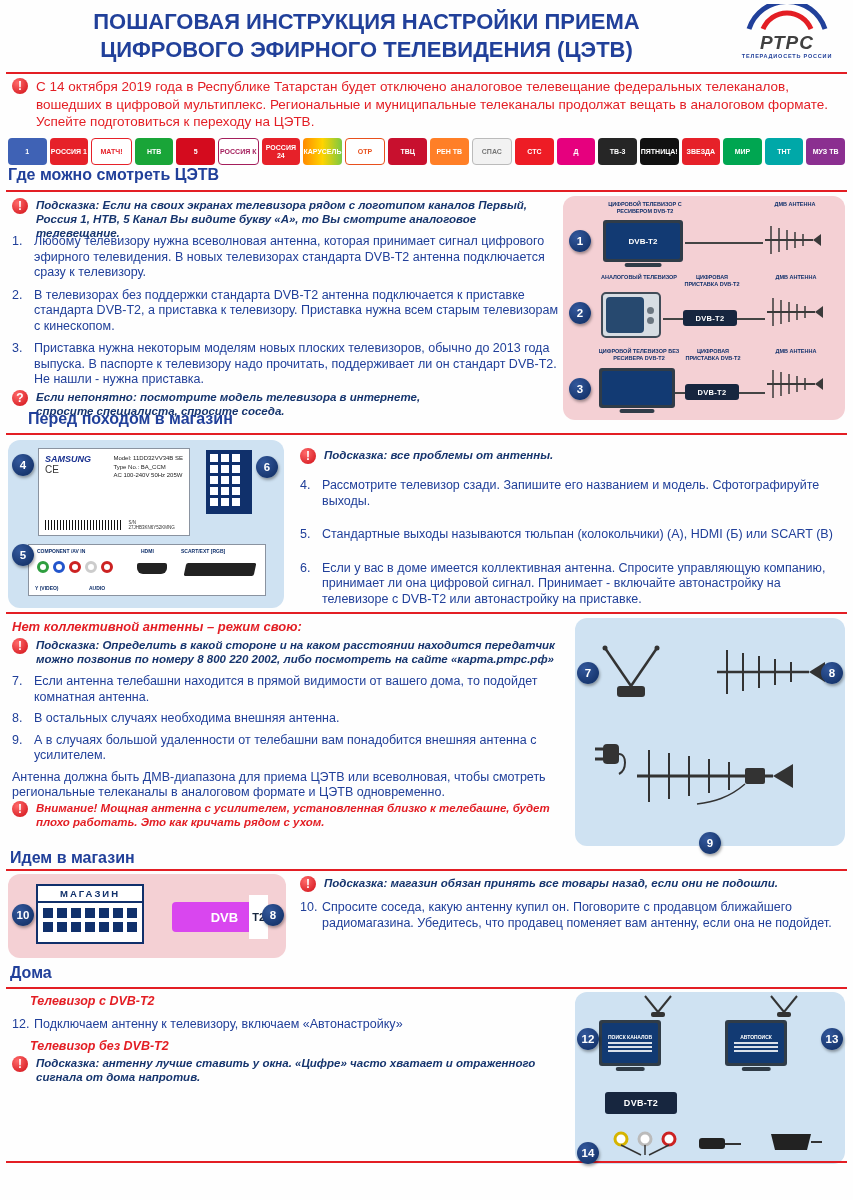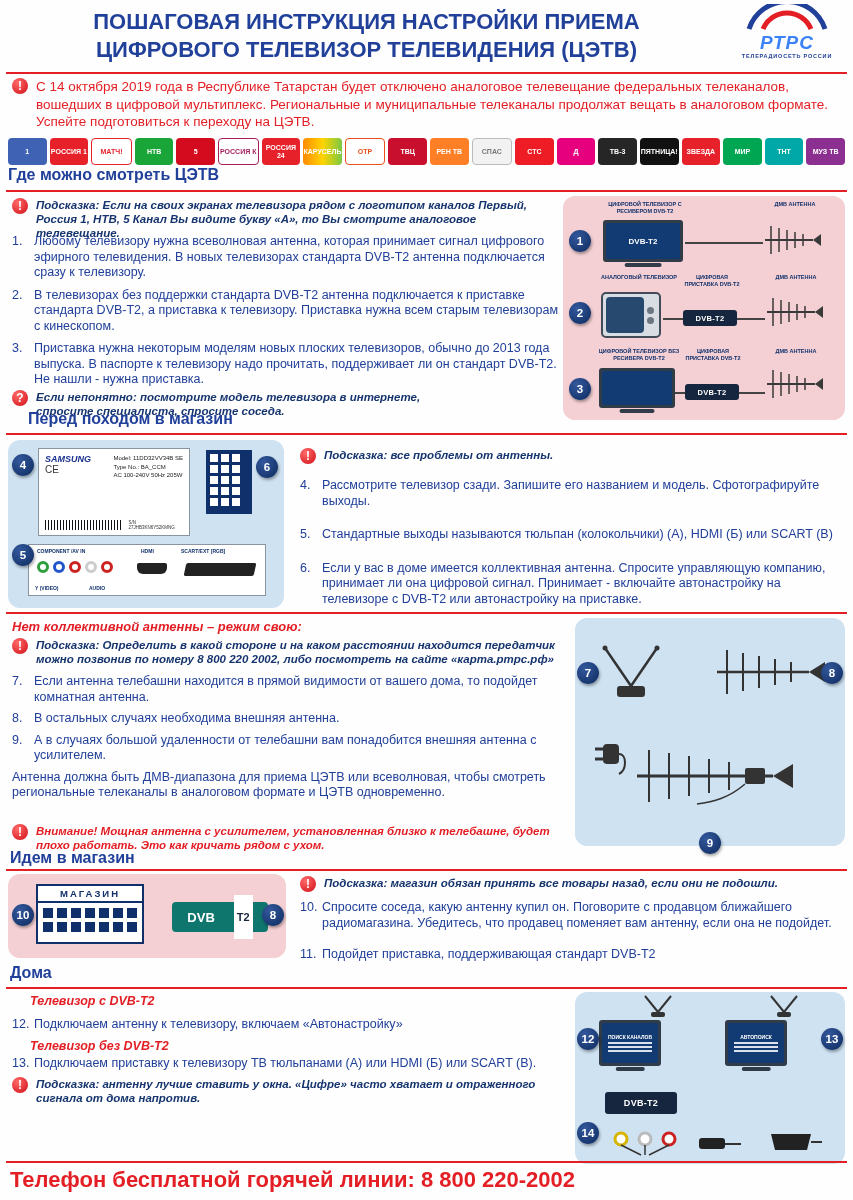--- a/index.html
+++ b/index.html
@@ -4,21 +4,21 @@
 <style>
 *{margin:0;padding:0;box-sizing:border-box}
 html,body{background:#ffffff}
 body{font-family:"Liberation Sans",sans-serif}
 #poster{position:relative;width:853px;height:1200px;background:#fefefe;overflow:hidden}
 .abs{position:absolute}
 .rule{position:absolute;left:6px;right:6px;height:2px;background:#e31e24}
 
 #title{position:absolute;left:40px;right:160px;top:8px;text-align:center;color:#21409a;font-weight:bold;font-size:22px;line-height:28px}
 #logo{position:absolute;right:10px;top:4px;width:112px;text-align:center}
-#logo .nm{color:#3b82f6;font-weight:bold;font-size:19px;font-style:italic;letter-spacing:1px;line-height:18px}
+#logo .nm{color:#404040;font-weight:bold;font-size:19px;font-style:italic;letter-spacing:1px;line-height:18px}
 #logo .sub{color:#21409a;font-size:5.5px;font-weight:bold;letter-spacing:.8px;margin-top:1px}
 
 .excl{flex:0 0 16px;width:16px;height:16px;border-radius:50%;background:radial-gradient(circle at 35% 30%,#ff6a6a,#cf0d15);color:#fff;font-weight:bold;font-size:12px;text-align:center;line-height:16px;margin-right:8px;font-style:normal}
 #intro{position:absolute;left:12px;top:78px;width:832px;display:flex;color:#e31e24;font-size:13.5px;line-height:17.5px}
 #channels{position:absolute;left:8px;right:8px;top:138px;height:27px;display:flex;gap:3px}
 .chip{flex:1;display:flex;align-items:center;justify-content:center;border-radius:4px;font-size:7px;font-weight:bold;text-align:center;line-height:8px;overflow:hidden}
 .sec-title{position:absolute;color:#21409a;font-weight:bold;font-size:16px}
 .sec-title-red{position:absolute;color:#e31e24;font-weight:bold;font-style:italic;font-size:13px}
 .col{position:absolute}
 .hint{display:flex;color:#16356e;font-size:11.5px;line-height:14px;font-style:italic;font-weight:bold}
@@ -60,32 +60,32 @@
 .rca{position:absolute;width:12px;height:12px;border-radius:50%;background:#fff;border:3px solid #888}
 .hdmiport{position:absolute;width:30px;height:11px;background:#222;border-radius:2px 2px 6px 6px}
 .scartport{position:absolute;width:70px;height:13px;background:#222;transform:skewX(-12deg);border-radius:2px}
 
 .bld{position:absolute;background:#10306b;padding:4px;display:flex;flex-wrap:wrap;gap:3px;align-content:flex-start}
 .bld i{display:block;width:8px;height:8px;background:#fff}
 #shop{position:absolute;left:28px;top:10px;width:108px;height:60px;background:#fff;border:2px solid #10306b}
 #shop .sign{height:17px;border-bottom:2px solid #10306b;color:#10306b;font-weight:bold;font-size:9.5px;text-align:center;line-height:16px;letter-spacing:2px}
 #shop .wins{display:flex;flex-wrap:wrap;gap:4px;padding:5px}
 #shop .wins i{display:block;width:10px;height:10px;background:#10306b}
-.dvbbox{position:absolute;background:#0f766e;border-radius:4px;display:flex;align-items:center;justify-content:center;gap:19px;color:#fff;font-weight:bold;font-size:13px}
+.dvbbox{position:absolute;background:#d946ef;border-radius:4px;display:flex;align-items:center;justify-content:flex-end;gap:11px;color:#fff;font-weight:bold;font-size:13px}
 .dvbbox .t2{background:#fff;color:#17263f;padding:16px 3px;font-size:11px}
 #footer{position:absolute;left:10px;top:1167px;color:#e31e24;font-weight:bold;font-size:22px}
 </style>
 </head>
 <body>
 
 <div id="poster">
 
   <div id="title">
     <div>ПОШАГОВАЯ ИНСТРУКЦИЯ НАСТРОЙКИ ПРИЕМА</div>
-    <div>ЦИФРОВОГО ТЕЛЕВИЗОР ТЕЛЕВИДЕНИЯ (ЦЭТВ)</div>
+    <div>ЦИФРОВОГО ЭФИРНОГО ТЕЛЕВИДЕНИЯ (ЦЭТВ)</div>
   </div>
   <div id="logo">
     <svg width="88" height="26" viewBox="0 0 88 26">
       <path d="M6 25 A40 40 0 0 1 82 25" fill="none" stroke="#21409a" stroke-width="5"></path>
       <path d="M20 25 A26 26 0 0 1 68 25" fill="none" stroke="#e31e24" stroke-width="5"></path>
     </svg>
     <div class="nm">РТРС</div>
     <div class="sub">ТЕЛЕРАДИОСЕТЬ РОССИИ</div>
   </div>
   <div class="rule" style="top:72px"></div>
@@ -305,21 +305,21 @@
         <span>Если антенна телебашни находится в прямой видимости от вашего дома, то подойдет комнатная антенна.</span>
       </div>
     <div class="item" style="margin-bottom:6px">
         <span class="n">8.</span>
         <span>В остальных случаях необходима внешняя антенна.</span>
       </div>
     <div class="item" style="margin-bottom:6px">
         <span class="n">9.</span>
         <span>А в случаях большой удаленности от телебашни вам понадобится внешняя антенна с усилителем.</span>
       </div>
-    <div class="para" style="margin-bottom:23px">Антенна должна быть ДМВ-диапазона для приема ЦЭТВ или всеволновая, чтобы смотреть региональные телеканалы в аналоговом формате и ЦЭТВ одновременно.</div>
+    <div class="para" style="margin-bottom:0">Антенна должна быть ДМВ-диапазона для приема ЦЭТВ или всеволновая, чтобы смотреть региональные телеканалы в аналоговом формате и ЦЭТВ одновременно.</div>
     <div class="warn">
         <span class="excl">!</span>
         <span>Внимание! Мощная антенна с усилителем, установленная близко к телебашне, будет плохо работать. Это как кричать рядом с ухом.</span>
       </div>
   </div>
 
   <div class="panel blue-p" style="left:575px;top:618px;width:270px;height:228px">
     <svg class="abs" style="left:20px;top:26px" width="72" height="58" viewBox="0 0 72 58">
       <line x1="36" y1="42" x2="10" y2="4" stroke="#333" stroke-width="2.5"></line>
       <line x1="36" y1="42" x2="62" y2="4" stroke="#333" stroke-width="2.5"></line>
@@ -391,40 +391,32 @@
 
   <div class="col" style="left:300px;top:876px;width:548px">
     <div class="hint" style="margin-bottom:8px">
         <span class="excl">!</span>
         <span>Подсказка: магазин обязан принять все товары назад, если они не подошли.</span>
       </div>
     <div class="item" style="margin-bottom:16px">
         <span class="n">10.</span>
         <span>Спросите соседа, какую антенну купил он. Поговорите с продавцом ближайшего радиомагазина. Убедитесь, что продавец поменяет вам антенну, если она не подойдет.</span>
       </div>
-    <div class="item">
-        <span class="n">11.</span>
-        <span>Подойдет приставка, поддерживающая стандарт DVB-T2</span>
-      </div>
   </div>
 
   <div class="sec-title" style="left:10px;top:964px">Дома</div>
   <div class="rule" style="top:987px"></div>
 
   <div class="col" style="left:12px;top:994px;width:552px">
     <div class="subh" style="margin-bottom:9px">Телевизор с DVB-T2</div>
     <div class="item" style="margin-bottom:6px">
         <span class="n">12.</span>
         <span>Подключаем антенну к телевизору, включаем «Автонастройку»</span>
       </div>
     <div class="subh" style="margin-bottom:3px">Телевизор без DVB-T2</div>
-    <div class="item" style="margin-bottom:6px">
-        <span class="n">13.</span>
-        <span>Подключаем приставку к телевизору ТВ тюльпанами (А) или HDMI (Б) или SCART (В).</span>
-      </div>
     <div class="hint">
         <span class="excl">!</span>
         <span>Подсказка: антенну лучше ставить у окна. «Цифре» часто хватает и отраженного сигнала от дома напротив.</span>
       </div>
   </div>
 
   <div class="panel blue-p" style="left:575px;top:992px;width:270px;height:172px">
     <svg class="abs" style="left:66px;top:2px" width="34" height="24" viewBox="0 0 34 24">
       <line x1="17" y1="18" x2="4" y2="2" stroke="#333" stroke-width="2"></line>
       <line x1="17" y1="18" x2="30" y2="2" stroke="#333" stroke-width="2"></line>
@@ -449,35 +441,34 @@
           <span class="mtitle">АВТОПОИСК</span>
           <span class="bar"></span>
           <span class="bar"></span>
           <span class="bar"></span>
         </div>
       <div class="stand"></div>
     </div>
     <div class="badge" style="left:2px;top:36px">12</div>
     <div class="badge" style="left:246px;top:36px">13</div>
     <div class="stb" style="left:30px;top:100px;width:72px;height:22px;font-size:9px">DVB-T2</div>
-    <div class="badge" style="left:2px;top:130px">14</div>
+    <div class="badge" style="left:2px;top:150px">14</div>
     <svg class="abs" style="left:36px;top:138px" width="72" height="26" viewBox="0 0 72 26">
       <circle cx="10" cy="9" r="6" fill="#fff" stroke="#d6b400" stroke-width="3"></circle>
       <circle cx="34" cy="9" r="6" fill="#fff" stroke="#bbb" stroke-width="3"></circle>
       <circle cx="58" cy="9" r="6" fill="#fff" stroke="#cc2222" stroke-width="3"></circle>
       <line x1="10" y1="15" x2="30" y2="25" stroke="#333" stroke-width="1.5"></line>
       <line x1="34" y1="15" x2="34" y2="25" stroke="#333" stroke-width="1.5"></line>
       <line x1="58" y1="15" x2="38" y2="25" stroke="#333" stroke-width="1.5"></line>
     </svg>
     <svg class="abs" style="left:122px;top:142px" width="46" height="20" viewBox="0 0 46 20">
       <rect x="2" y="4" width="26" height="11" rx="3" fill="#222"></rect>
       <line x1="28" y1="10" x2="44" y2="10" stroke="#333" stroke-width="2"></line>
     </svg>
     <svg class="abs" style="left:192px;top:138px" width="56" height="24" viewBox="0 0 56 24">
       <polygon points="4,4 44,4 40,20 8,20" fill="#222"></polygon>
       <line x1="44" y1="12" x2="55" y2="12" stroke="#333" stroke-width="2"></line>
     </svg>
   </div>
 
   <div class="rule" style="top:1161px"></div>
-  <div id="footer">Телефон бесплатной горячей линии: 8 800 220-2002</div>
 
 </div>
 
 </body></html>

